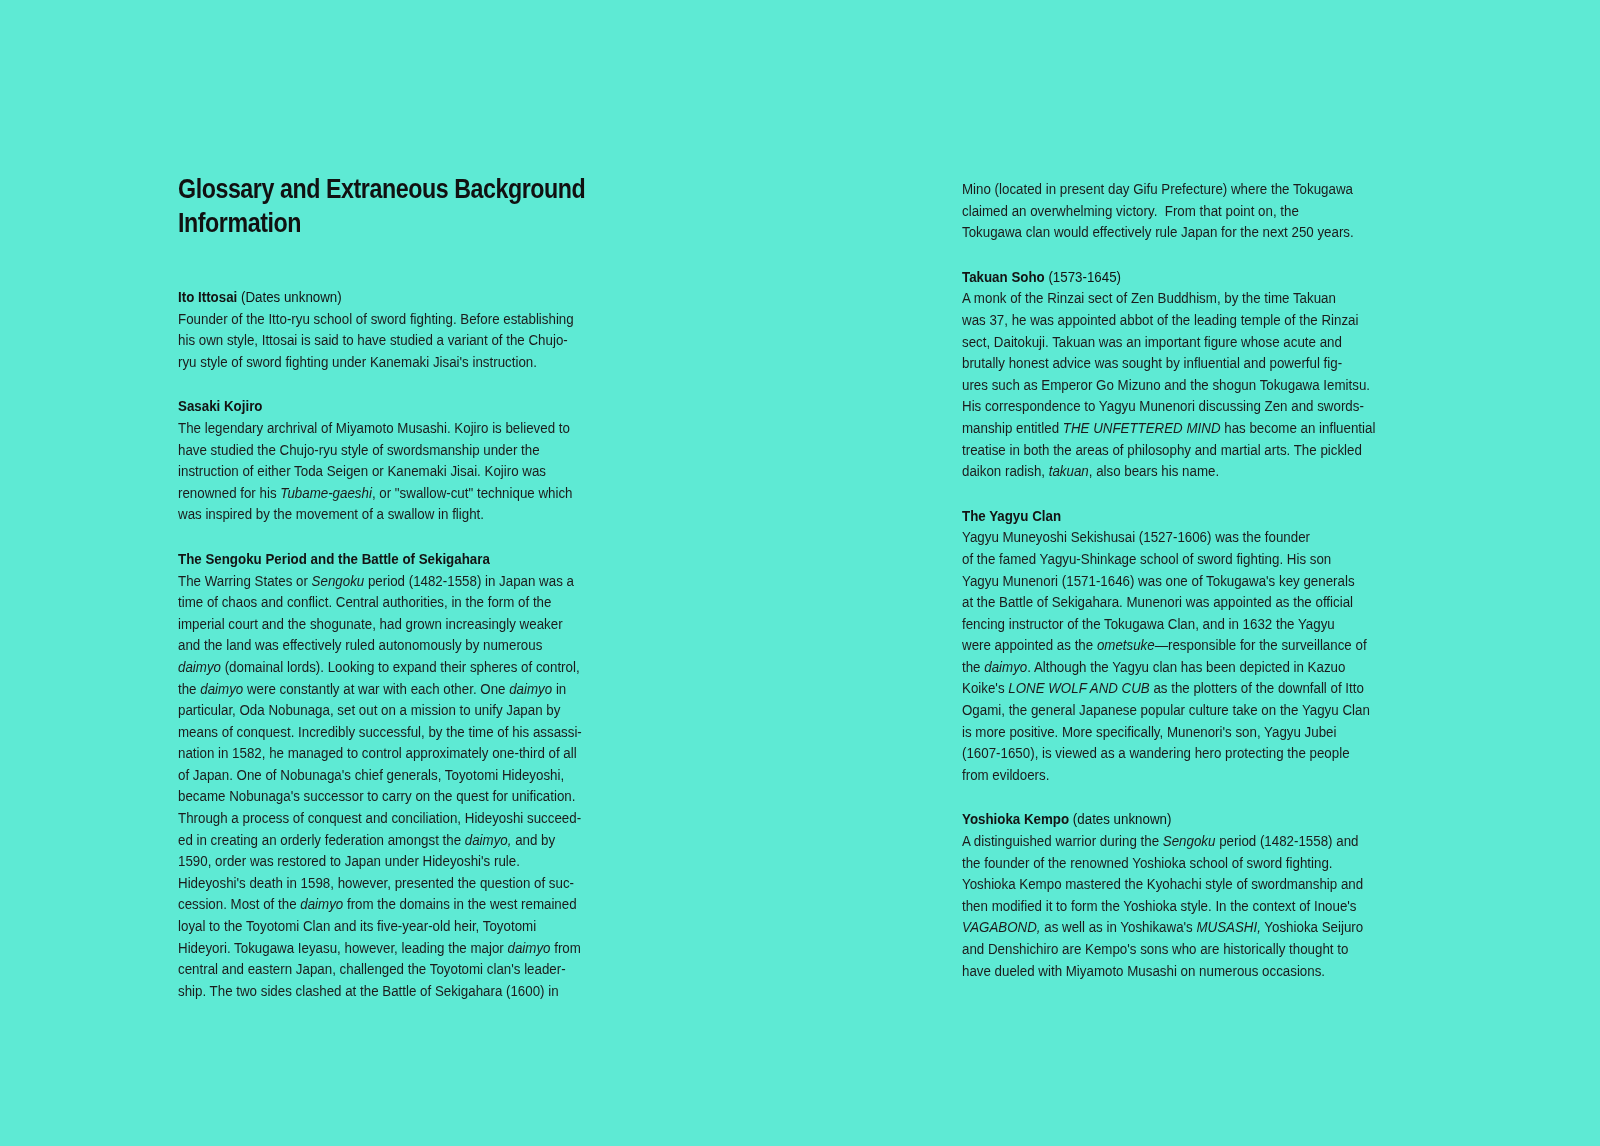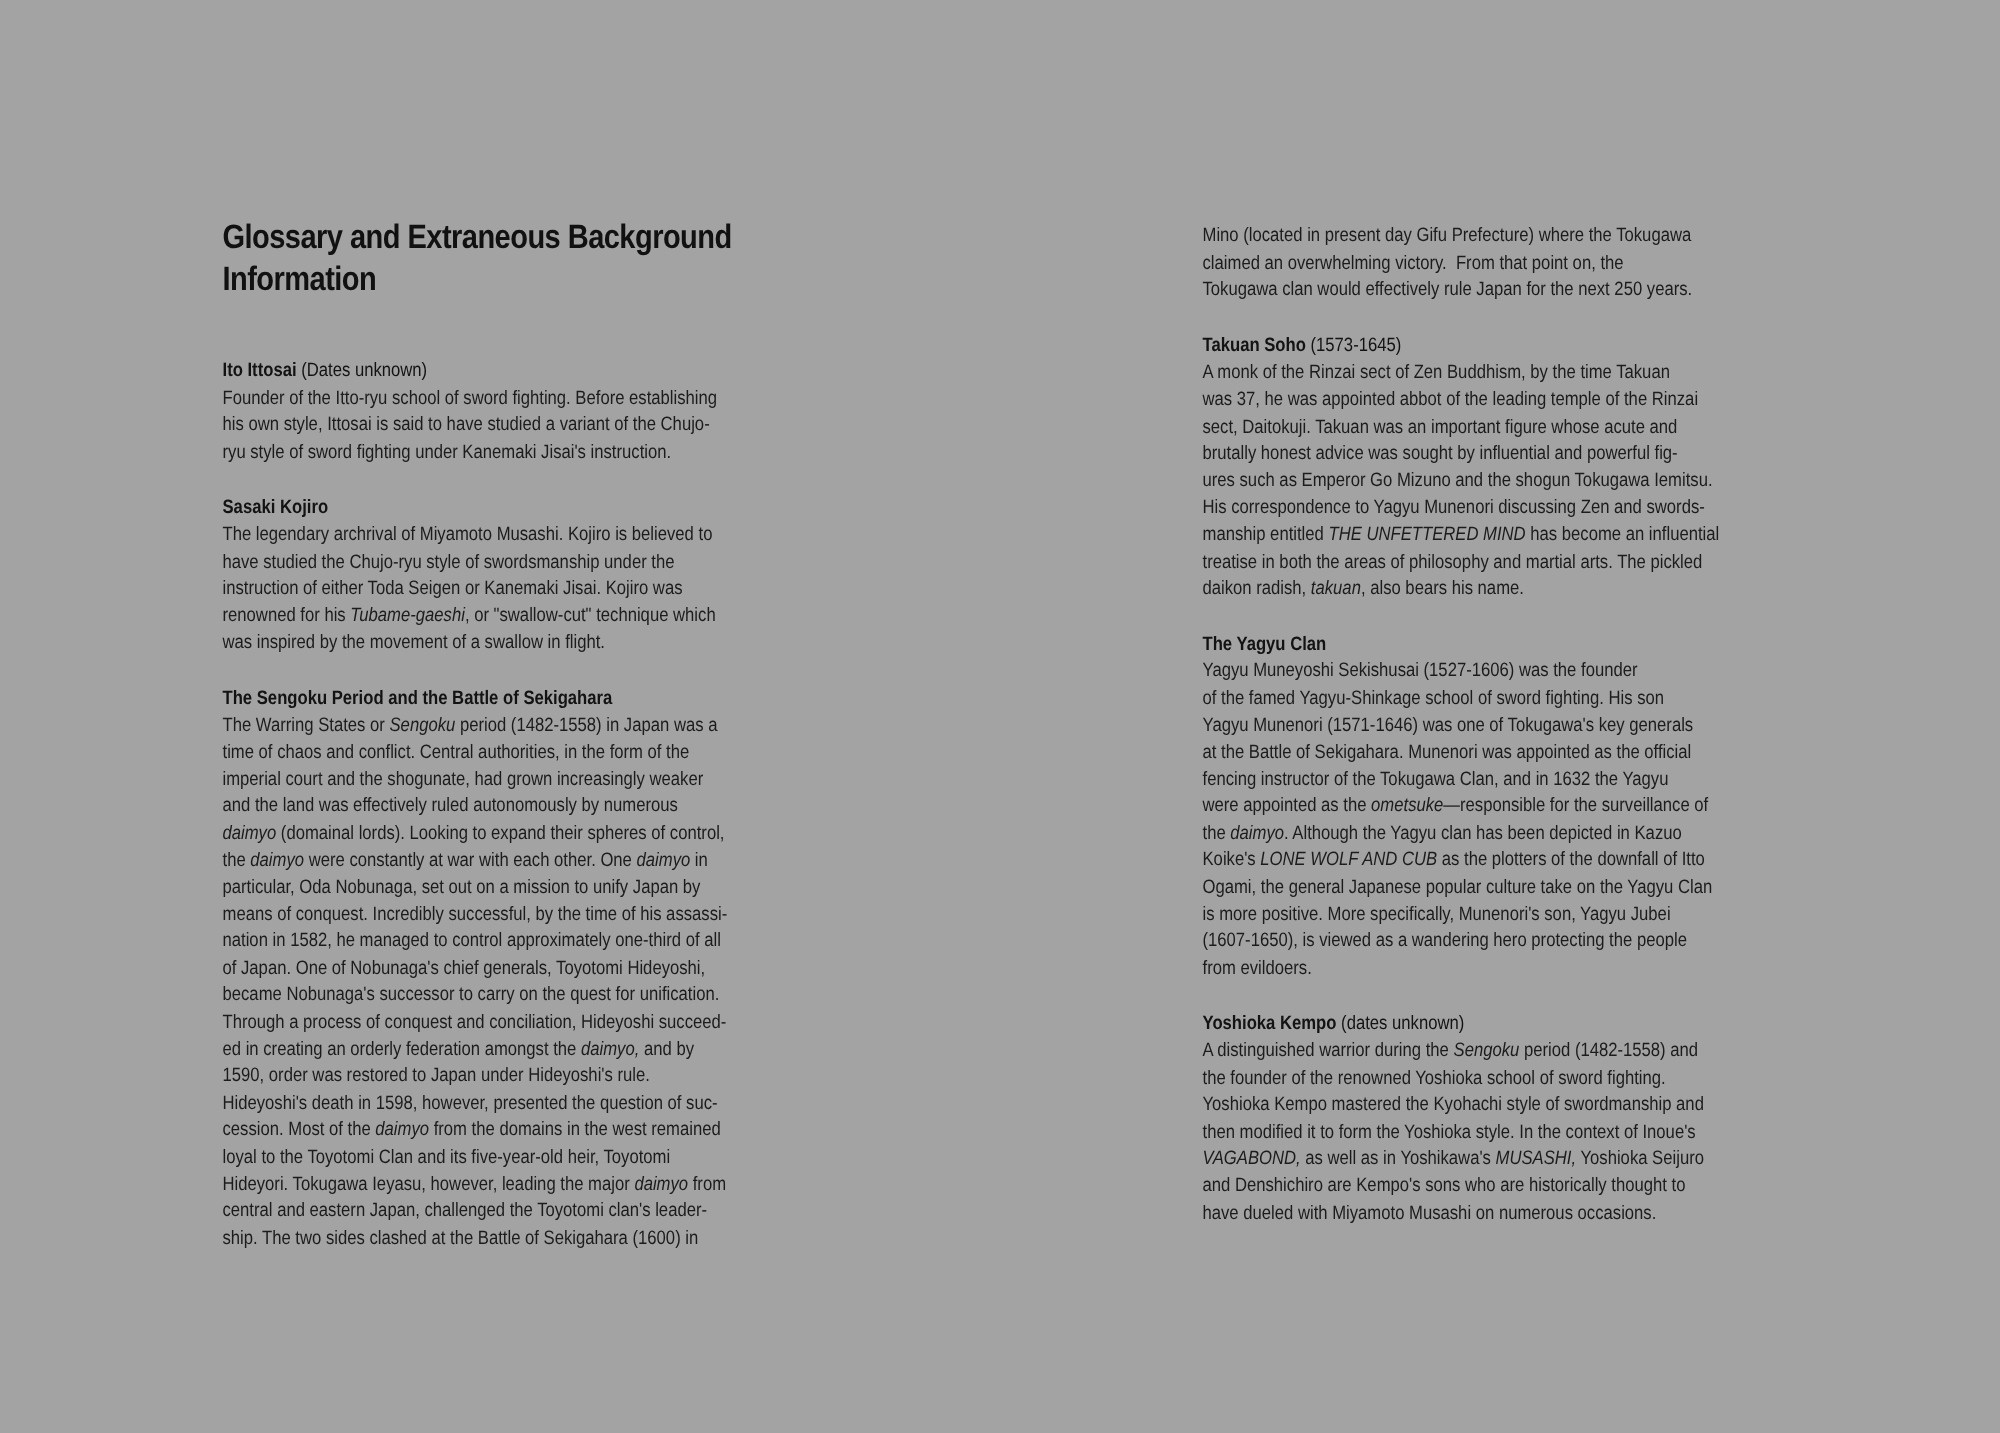--- a/index.html
+++ b/index.html
@@ -11,21 +11,21 @@
     width: 1600px;
     height: 1146px;
     position: relative;
     font-family: "Liberation Sans", sans-serif;
     color: #1c1c1c;
     overflow: hidden;
   }
   .page {
     position: absolute;
     inset: 0;
-    background: #a3a3a3;
+    background: #5eead4;
   }
   .column {
     position: absolute;
     transform: scaleX(0.86);
     transform-origin: left top;
     width: 560px;
   }
   #col-left  { left: 178px; top: 172px; }
   #col-right { left: 962px; top: 178px; }
 

